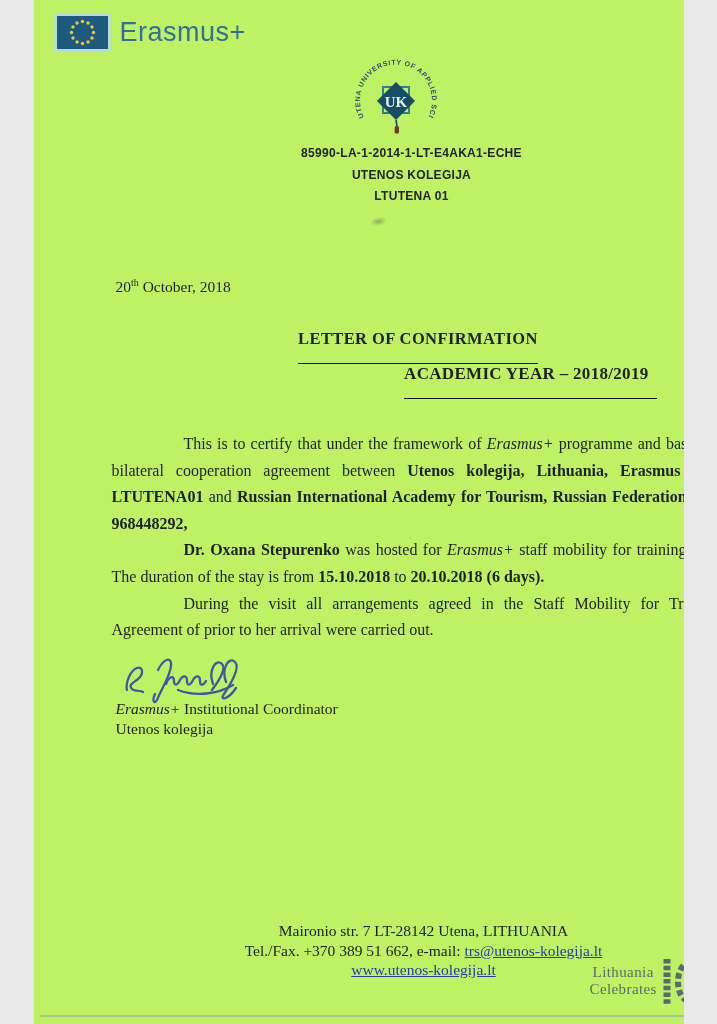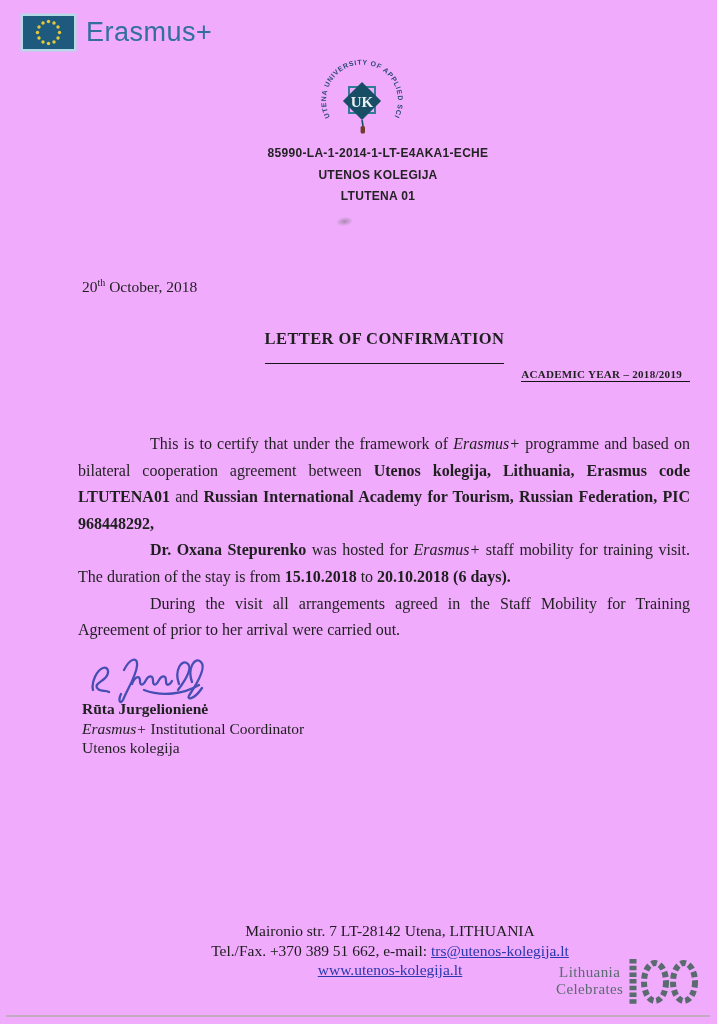--- a/index.html
+++ b/index.html
@@ -1,19 +1,19 @@
 <!DOCTYPE html>
 <html><head>
 <meta charset="utf-8">
 <style>
   * { margin:0; padding:0; box-sizing:border-box; }
   html,body { background:#e9e9e9; }
   .page {
-    position:relative; width:717px; height:1024px; margin:0 auto;
-    background:#f0abfc; overflow:hidden;
+    position:relative; width:650px; height:1024px; margin:0 auto;
+    background:#bef264; overflow:hidden;
     font-family:"Liberation Serif", serif; color:#1f1f1f;
   }
 
   
   .erasmus-logo { position:absolute; left:20px; top:13px; display:flex; align-items:center; gap:9px; }
   .erasmus-wordmark { font-family:"Liberation Sans", sans-serif; font-size:27px; color:#336f9e; letter-spacing:0.5px; }
 
   
   .seal { position:absolute; left:316px; top:54px; }
 
@@ -35,22 +35,22 @@
   .date-line sup { font-size:10px;text-align:center; }
 
   
   .title-wrap { position:absolute; left:52px; top:329px; width:665px; text-align:center; }
   .title-main {
     display:inline-block; font-weight:bold; font-size:16.5px; letter-spacing:0.4px;
     border-bottom:1.6px solid #141414; padding-bottom:14px;
   }
   .ay-wrap { position:absolute; right:27px; top:364px; text-align:right; }
   .ay-text {
-    display:inline-block; font-weight:bold; font-size:11px; letter-spacing:0.3px;
-    border-bottom:1.7px solid #141414; padding-bottom:1px; padding-right:8px;font-family:Liberation Serif, serif;
+    display:inline-block; font-weight:bold; font-size:17px; letter-spacing:0.3px;
+    border-bottom:1.7px solid #141414; padding-bottom:14px; padding-right:8px;font-family:Liberation Serif, serif;
   }
 
   
   .body-text {
     position:absolute; left:78px; top:431px; width:612px;
     font-size:16px; line-height:26.6px; text-align:justify;
   }
   .body-text p { text-indent:72px; margin:0; }
   .b { font-weight:bold; }
   .i { font-style:italic; }
@@ -146,21 +146,20 @@
       <path d="M 11 42 C 9 34, 15 22, 21 20 C 27 18, 28 26, 22 31 C 17 35, 12 37, 16 41 C 19 44, 24 42, 27 44"></path>
       <path d="M 42 22 C 48 10, 56 8, 55 18 C 54 28, 46 40, 41 52 C 38 57, 36 52, 39 46"></path>
       <path d="M 50 36 C 53 28, 58 27, 58 33 C 58 38, 61 38, 64 32 C 67 27, 71 27, 71 33 C 71 38, 74 38, 77 32 C 80 27, 84 27, 84 33 C 84 38, 87 38, 90 33"></path>
       <path d="M 97 36 C 92 22, 100 10, 106 16 C 111 21, 102 34, 96 42"></path>
       <path d="M 110 34 C 105 20, 113 8, 119 14 C 124 19, 116 34, 108 46 C 103 53, 112 52, 120 40"></path>
       <path d="M 62 42 C 80 49, 102 46, 117 37"></path>
     </g>
   </svg>
 
   <div class="sig-block">
-    <div class="sig-name">Rūta Jurgelionienė</div>
     <div><span class="i">Erasmus+</span><span> Institutional Coordinator</span></div>
     <div>Utenos kolegija</div>
   </div>
 
   <div class="footer">
     <div>Maironio str. 7 LT-28142 Utena, LITHUANIA</div>
     <div><span>Tel./Fax. +370 389 51 662, e-mail: </span><a href="#">trs@utenos-kolegija.lt</a></div>
     <div><a href="#">www.utenos-kolegija.lt</a></div>
   </div>
 

